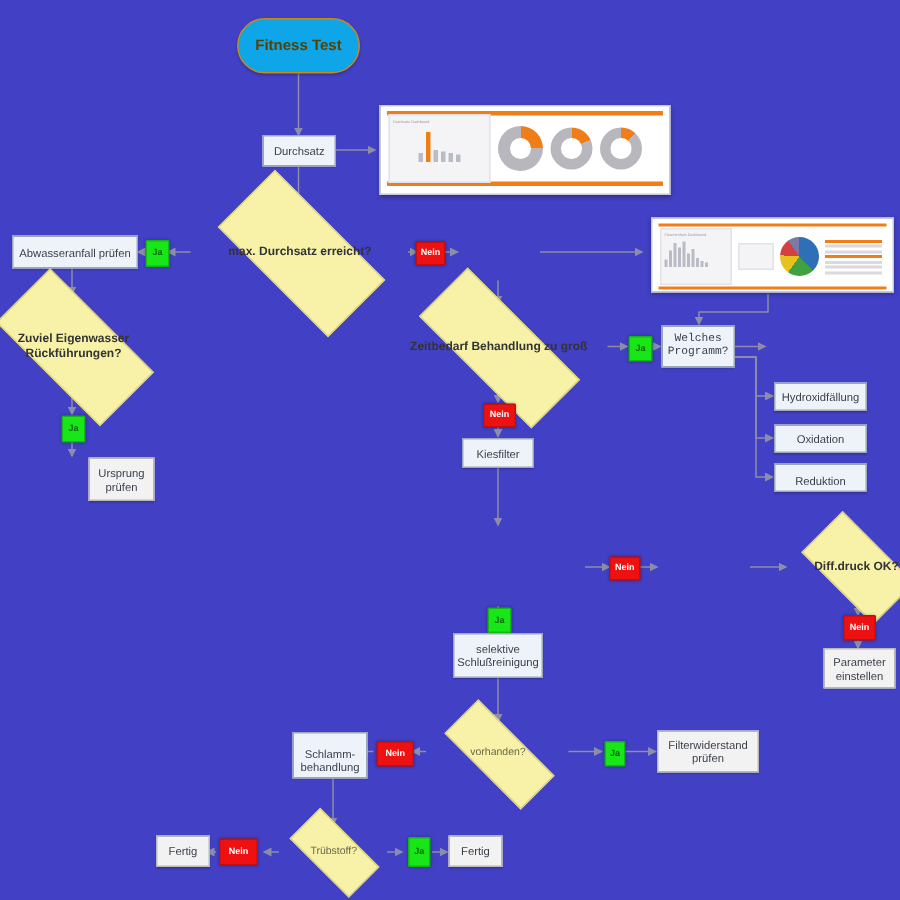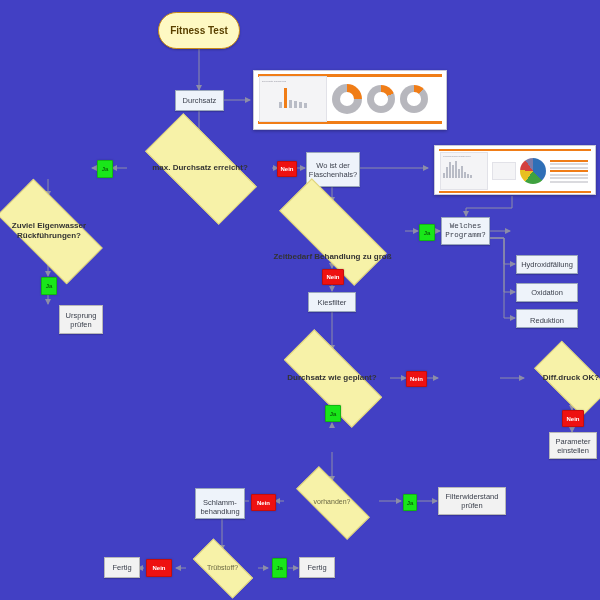--- a/index.html
+++ b/index.html
@@ -9,21 +9,21 @@
     font-family:"Liberation Sans", sans-serif;
     position:relative;
   }
   #canvas{position:absolute;inset:0;width:600px;height:600px;}
   svg.edges{position:absolute;left:0;top:0;width:600px;height:600px;pointer-events:none;}
 
   .node{position:absolute;box-sizing:border-box;display:flex;align-items:center;justify-content:center;text-align:center;}
 
   
   .terminator{
-    background:#fef9c3;border:1px solid #c98b18;border-radius:22px;
+    background:#0ea5e9;border:1px solid #c98b18;border-radius:22px;
     color:#5a4100;font-size:10px;font-weight:bold;line-height:12px;
     box-shadow:0 1px 2px rgba(0,0,0,.25);
   }
   
   .process{
     background:#e9eff7;border:1px solid #9aa7bb;
     color:#3a3f4b;font-size:7.5px;line-height:9px;padding:2px;
     box-shadow:0 1px 1px rgba(0,0,0,.18);
   }
   .process.grey{background:#f2f2f2;border-color:#b8b8b8;}
@@ -220,43 +220,43 @@
 
   <div class="node decision" style="left:128px;top:131px;width:144px;height:74px;">
     <div class="dshape" style="width:102px;height:52px;left:21px;top:11px;"></div>
     <div class="dlabel">max. Durchsatz erreicht?</div>
   </div>
 
   <div class="chip yes" style="left:97px;top:160px;width:14px;height:16px;">
     <span>Ja</span>
   </div>
 
+  <div class="node process pale" style="left:8px;top:157px;width:84px;height:22px;">
+    <span>Abwasseranfall prüfen</span>
+  </div>
 
   <div class="node decision" style="left:-18px;top:196px;width:134px;height:70px;">
     <div class="dshape" style="width:96px;height:49px;left:19px;top:10px;"></div>
     <div class="dlabel small">Zuviel Eigenwasser Rückführungen?</div>
   </div>
 
   <div class="chip yes" style="left:41px;top:277px;width:14px;height:16px;">
     <span>Ja</span>
   </div>
 
   <div class="node process grey" style="left:27px;top:305px;width:44px;height:29px;margin-left:32px;">
     <span>Ursprung prüfen</span>
   </div>
 
   <div class="chip no" style="left:277px;top:161px;width:18px;height:14px;">
     <span>Nein</span>
   </div>
 
-  <div class="node process pale" style="left:306px;top:152px;width:54px;height:35px;">
-    <span>Wo ist der Flaschenhals?</span>
-  </div>
-
-  <div class="node decision" style="left:259px;top:200px;width:147px;height:62px;align-items:flex-end;">
+
+  <div class="node decision" style="left:259px;top:200px;width:147px;height:62px;">
     <div class="dshape" style="width:104px;height:44px;left:21px;top:9px;"></div>
     <div class="dlabel">Zeitbedarf Behandlung zu groß</div>
   </div>
 
   <div class="chip yes" style="left:419px;top:224px;width:14px;height:15px;">
     <span>Ja</span>
   </div>
 
   <div class="node process pale" style="left:441px;top:217px;width:49px;height:28px;font-family:Liberation Mono, monospace;">
     <span>Welches Programm?</span>
@@ -273,24 +273,20 @@
   </div>
 
   <div class="chip no" style="left:322px;top:269px;width:20px;height:14px;">
     <span>Nein</span>
   </div>
 
   <div class="node process pale" style="left:308px;top:292px;width:48px;height:20px;">
     <span>Kiesfilter</span>
   </div>
 
-  <div class="node decision" style="left:266px;top:349px;width:132px;height:58px;">
-    <div class="dshape" style="width:94px;height:41px;left:19px;top:8px;"></div>
-    <div class="dlabel">Durchsatz wie geplant?</div>
-  </div>
 
   <div class="chip no" style="left:406px;top:371px;width:19px;height:14px;">
     <span>Nein</span>
   </div>
 
 
   <div class="node decision" style="left:525px;top:352px;width:92px;height:52px;">
     <div class="dshape" style="width:66px;height:37px;left:13px;top:7px;"></div>
     <div class="dlabel small">Diff.druck OK?</div>
   </div>
@@ -300,20 +296,23 @@
   </div>
 
   <div class="node process grey" style="left:549px;top:432px;width:48px;height:27px;">
     <span>Parameter einstellen</span>
   </div>
 
   <div class="chip yes" style="left:325px;top:405px;width:14px;height:15px;">
     <span>Ja</span>
   </div>
 
+  <div class="node process pale" style="left:302px;top:422px;width:60px;height:30px;">
+    <span>selektive Schlußreinigung</span>
+  </div>
 
   <div class="node decision small" style="left:283px;top:481px;width:98px;height:42px;">
     <div class="dshape" style="width:70px;height:30px;left:14px;top:6px;"></div>
     <div class="dlabel small">vorhanden?</div>
   </div>
 
   <div class="chip yes" style="left:403px;top:494px;width:12px;height:15px;">
     <span>Ja</span>
   </div>
 

